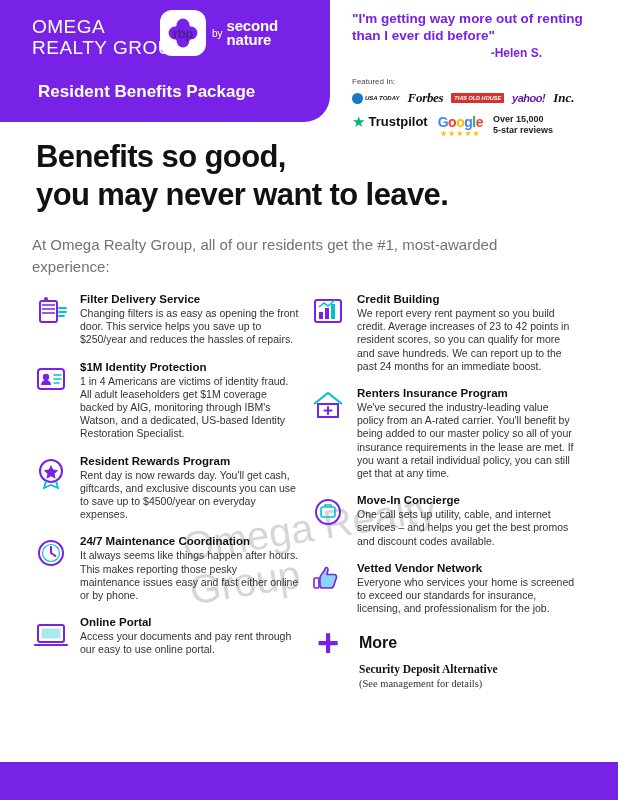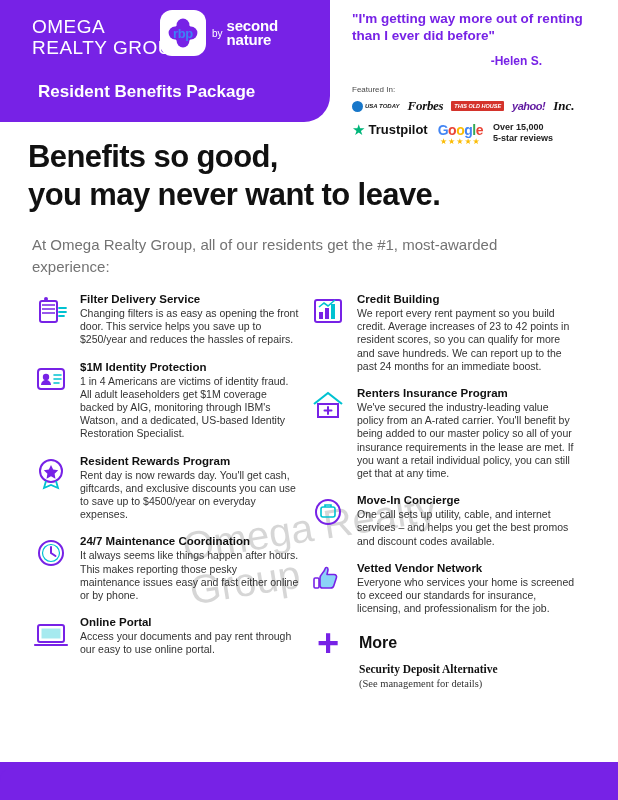--- a/index.html
+++ b/index.html
@@ -55,21 +55,21 @@
     position: relative;
   }
   .rbp-badge .petals {
     position: absolute;
     width: 30px; height: 30px;
     left: 8px; top: 8px;
   }
   .rbp-badge span.rbp-text {
     position: relative;
     z-index: 2;
-    color: #3b82f6;
+    color: #4c1d95;
     font-size: 13px;
     font-weight: bold;
     letter-spacing: -0.3px;
   }
   .sn-logo { display: flex; align-items: center; gap: 4px; }
   .sn-by { color: #ffffff; font-size: 10px; line-height: 9px; }
   .sn-name {
     color: #ffffff; font-size: 15px; font-weight: bold;
     line-height: 14px; letter-spacing: -0.2px;
   }
@@ -90,21 +90,21 @@
     color: #7722e6;
     font-size: 13.5px;
     font-weight: bold;
     line-height: 17px;
   }
   .quote-author {
     color: #7722e6;
     font-size: 12px;
     font-weight: bold;
     text-align: right;
-    margin-top: 10px;
+    margin-top: 2px;
     padding-right: 66px;
   }
   .featured-label {
     color: #4a4a4a;
     font-size: 8px;
     margin-top: 17px;
     margin-bottom: 2px;
   }
   .press-row {
     display: flex;
@@ -138,21 +138,21 @@
   .tp-text { font-size: 13px; font-weight: bold; color: #111; }
   .google-block { text-align: center; }
   .google-word { font-size: 14px; font-weight: bold; letter-spacing: -0.5px; }
   .g-b { color: #4285f4; } .g-r { color: #ea4335; } .g-y { color: #fbbc05; } .g-g { color: #34a853; }
   .g-stars { color: #fbbc05; font-size: 8px; line-height: 8px; letter-spacing: 1px; }
   .reviews-text { font-size: 9px; color: #222; font-weight: bold; line-height: 11px; }
 
   
   .headline {
     position: absolute;
-    left: 28px; top: 138px;
+    left: 36px; top: 138px;
     color: #111111;
     font-size: 31px;
     font-weight: bold;
     line-height: 38px;
     letter-spacing: -0.6px;
   }
   .subhead {
     position: absolute;
     left: 32px; top: 234px;
     width: 520px;

